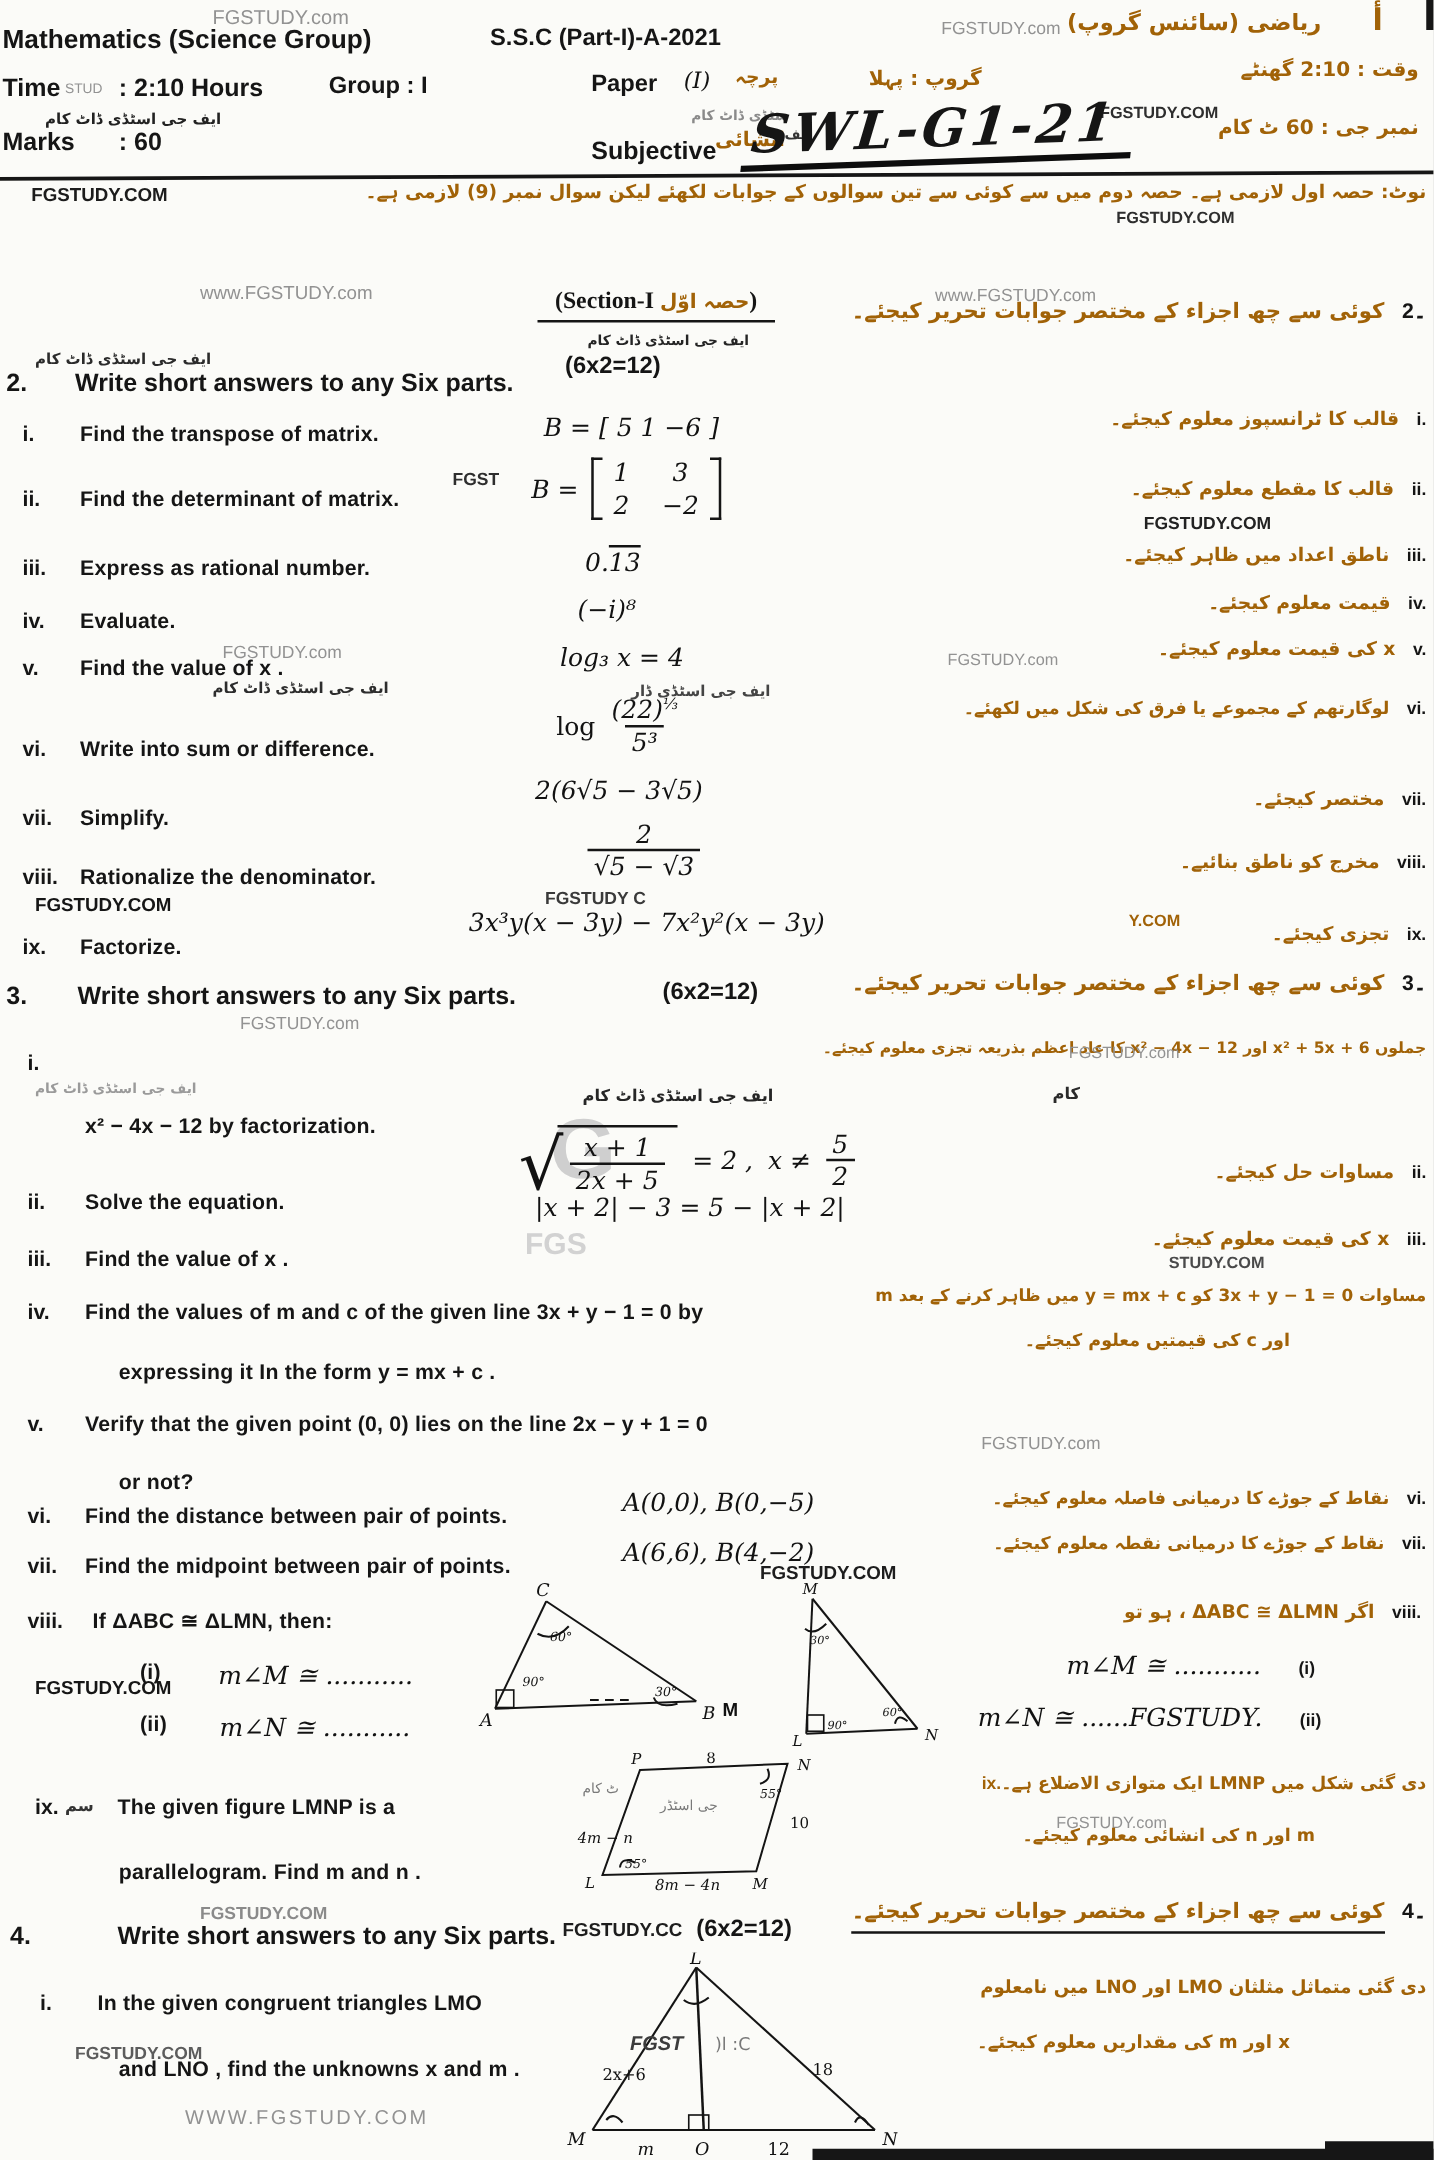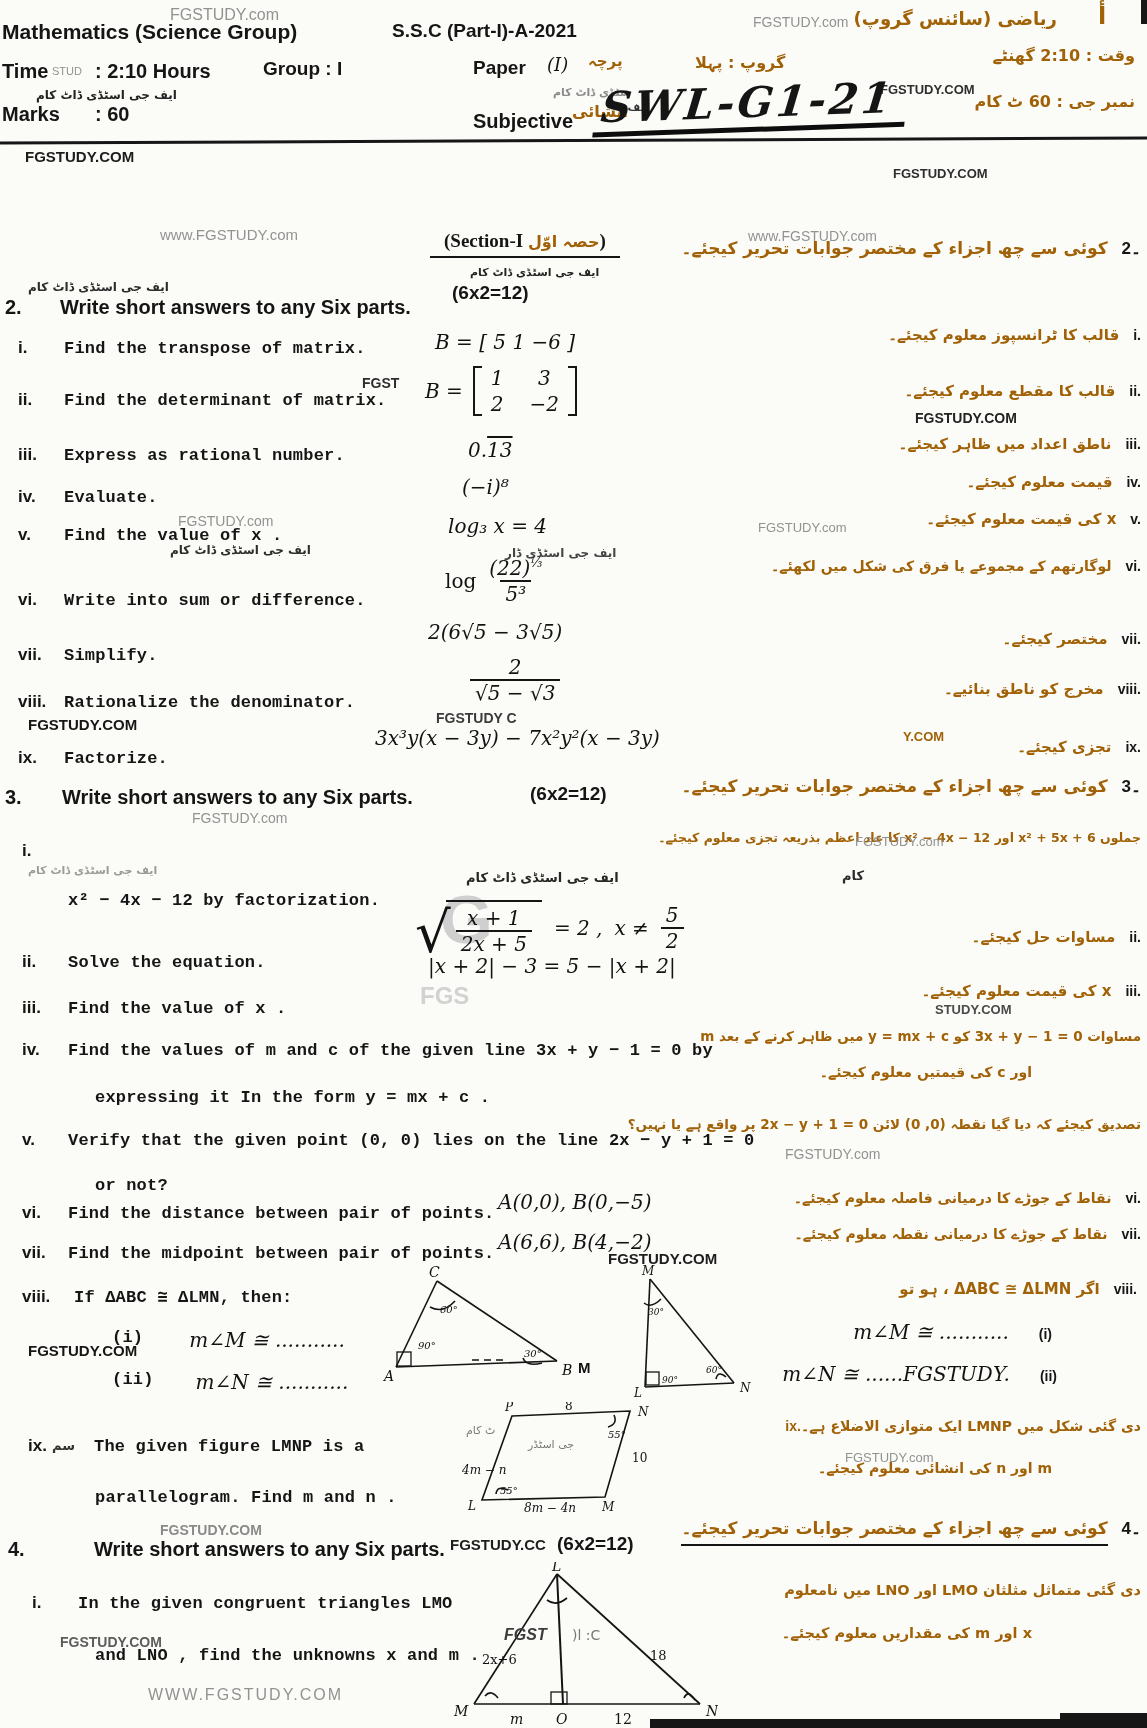--- a/index.html
+++ b/index.html
@@ -1,19 +1,19 @@
 <!DOCTYPE html>
 <html><head>
 <meta charset="utf-8">
 <style>
   html,body{margin:0;padding:0;background:#d9d9d9}
   .page{position:relative;width:1147px;height:1728px;background:#fbfbf8;overflow:hidden;
         font-family:"Liberation Sans","DejaVu Sans",sans-serif;color:#151515}
   .abs{position:absolute}
-  .en{font-weight:700;font-size:17px;letter-spacing:.2px;font-family:Liberation Mono, monospace;white-space:nowrap}
+  .en{font-weight:700;font-size:17px;letter-spacing:.2px;font-family:Liberation Sans, sans-serif;white-space:nowrap}
   .h{font-weight:700;font-size:20px;white-space:nowrap}
   .serif{font-family:"Liberation Serif","DejaVu Serif",serif}
   .math{font-family:"DejaVu Serif","Liberation Serif",serif;font-style:italic;font-size:20px;white-space:nowrap;color:#121212}
   .ur{font-family:"DejaVu Sans",sans-serif;font-weight:700;direction:rtl;white-space:nowrap;color:#a16207;font-size:15px}
   .ur-row{display:flex;direction:rtl;gap:14px;align-items:baseline}
   .unum{font-family:"Liberation Sans",sans-serif;font-weight:700;font-size:14px;direction:ltr}
   .en-row{display:flex;align-items:baseline}
   .en-row .enum{width:46px;flex:none;font-weight:700;font-size:17px}
   .wmg{color:#929292;font-weight:400;white-space:nowrap}
   .wmd{color:#2e2e2e;font-weight:700;white-space:nowrap}
@@ -71,20 +71,21 @@
   <div class="abs wmu" style="left:553px;top:86px;font-size:11px;color:#8a8a8a">سٹڈی ڈاٹ کام</div>
   <div class="abs h" style="left:473px;top:110px">Subjective</div>
   <div class="abs ur" style="left:572px;top:102px;font-size:16px">انشائی</div>
   <div class="abs wmu" style="left:620px;top:101px;font-size:11px;color:#333">ایف ـ</div>
   <div class="abs ur" style="right:12px;top:92px;font-size:16px">نمبر جی : 60 ٹ کام</div>
   <div class="abs hand" style="left:595px;top:78px">SWL-G1-21</div>
 
   <div class="abs rule" style="left:0;top:139px;width:1147px;height:2.5px;transform:rotate(-.25deg)"></div>
 
   <div class="abs wmd" style="left:25px;top:148px;font-size:15px;color:#1c1c1c">FGSTUDY.COM</div>
+  <div class="abs ur" style="right:6px;top:144px;font-size:15px">نوٹ: حصہ اول لازمی ہے۔ حصہ دوم میں سے کوئی سے تین سوالوں کے جوابات لکھئے لیکن سوال نمبر (9) لازمی ہے۔</div>
   <div class="abs wmd" style="left:893px;top:166px;font-size:13px">FGSTUDY.COM</div>
 
   <div class="abs wmg" style="left:160px;top:226px;font-size:15px">www.FGSTUDY.com</div>
   <div class="abs sec-t serif" style="left:430px;top:230px">
     <span>(Section-I</span>
     <span class="ur" style="display:inline;font-size:16px">حصہ اوّل</span><span>)</span>
   </div>
   <div class="abs wmg" style="left:748px;top:228px;font-size:14px">www.FGSTUDY.com</div>
   <div class="abs ur-row" style="right:6px;top:238px">
     <span class="unum" style="font-size:17px">۔2</span>
@@ -283,21 +284,20 @@
     <span class="en">Find the values of  m  and  c  of the given line  3x + y − 1 = 0  by</span>
   </div>
   <div class="abs ur" style="right:6px;top:1028px;font-size:13.5px">مساوات 3x + y − 1 = 0 کو y = mx + c میں ظاہر کرنے کے بعد m</div>
   <div class="abs ur" style="right:115px;top:1064px;font-size:14px">اور c کی قیمتیں معلوم کیجئے۔</div>
   <div class="abs en" style="left:95px;top:1088px">expressing it In the form  y = mx + c .</div>
 
   <div class="abs en-row" style="left:22px;top:1130px">
     <span class="enum">v.</span>
     <span class="en">Verify that the given point (0, 0) lies on the line  2x − y + 1 = 0</span>
   </div>
-  <div class="abs ur" style="right:6px;top:1116px;font-size:13.5px">تصدیق کیجئے کہ دیا گیا نقطہ (0, 0) لائن 2x − y + 1 = 0 پر واقع ہے یا نہیں؟</div>
   <div class="abs wmg" style="left:785px;top:1146px;font-size:14px">FGSTUDY.com</div>
   <div class="abs en" style="left:95px;top:1176px">or not?</div>
 
   <div class="abs en-row" style="left:22px;top:1203px">
     <span class="enum">vi.</span>
     <span class="en">Find the distance between pair of points.</span>
   </div>
   <div class="abs math" style="left:498px;top:1190px">A(0,0), B(0,−5)</div>
   <div class="abs ur-row" style="right:6px;top:1190px">
     <span class="unum">vi.</span>

